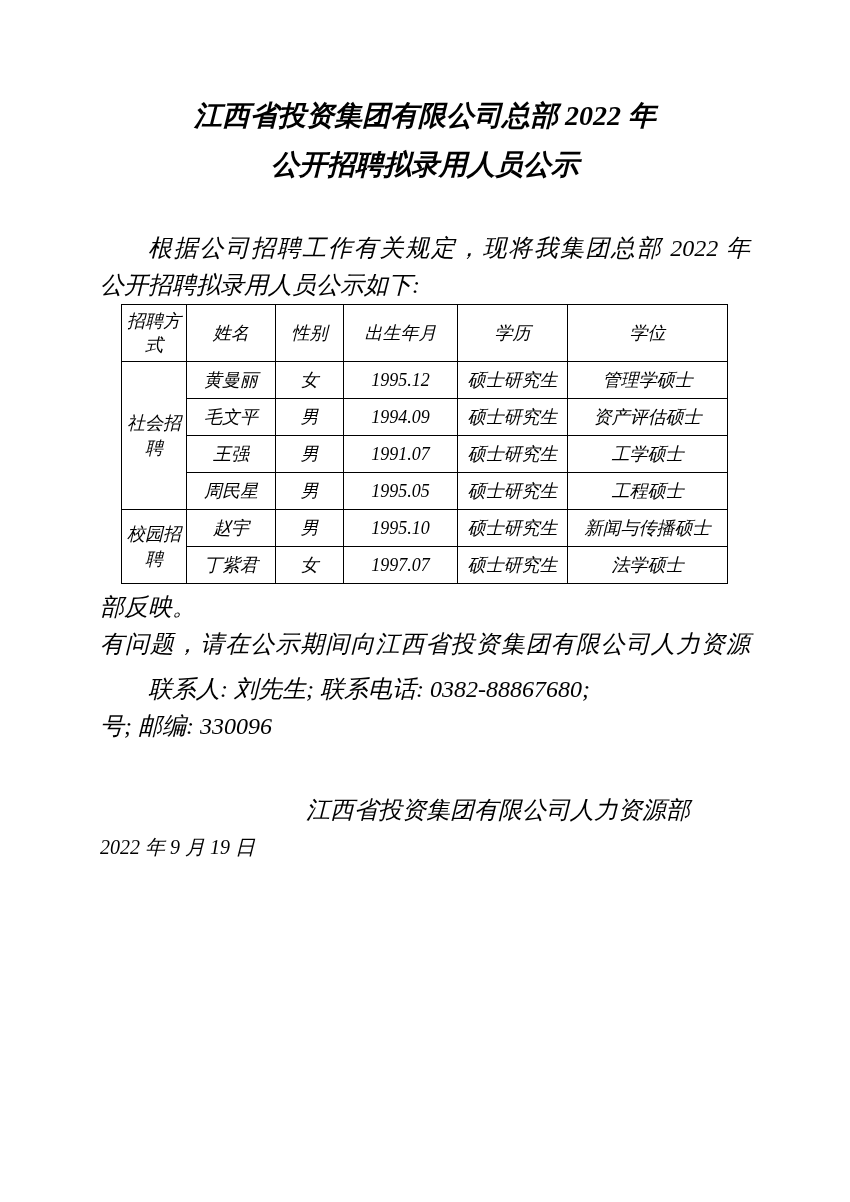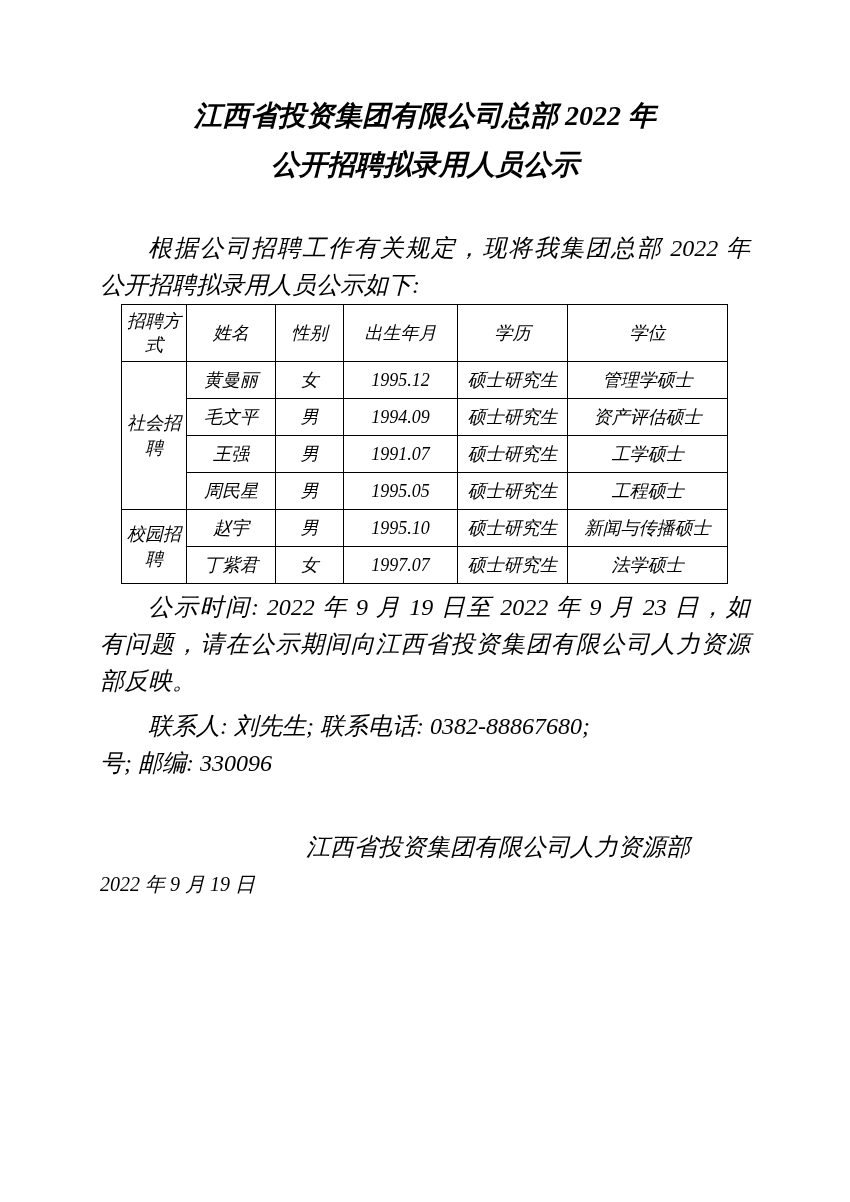--- a/index.html
+++ b/index.html
@@ -144,23 +144,22 @@
           <td>丁紫君</td>
           <td>女</td>
           <td>1997.07</td>
           <td>硕士研究生</td>
           <td>法学硕士</td>
         </tr>
       </tbody>
     </table>
 
     <div class="para notice">
-      <div class="line indent stretch">公示时间: 2022 年 9 月 19 日至 2022 年 9 月 23 日，如</div>
+      <div class="line">部反映。</div>
       <div class="line stretch">有问题，请在公示期间向江西省投资集团有限公司人力资源</div>
-      <div class="line">部反映。</div>
     </div>
 
     <div class="para contact">
       <div class="line indent">联系人: 刘先生; 联系电话: 0382-88867680;</div>
     </div>
 
     <div class="para address">
       <div class="line">号; 邮编: 330096</div>
     </div>
 

